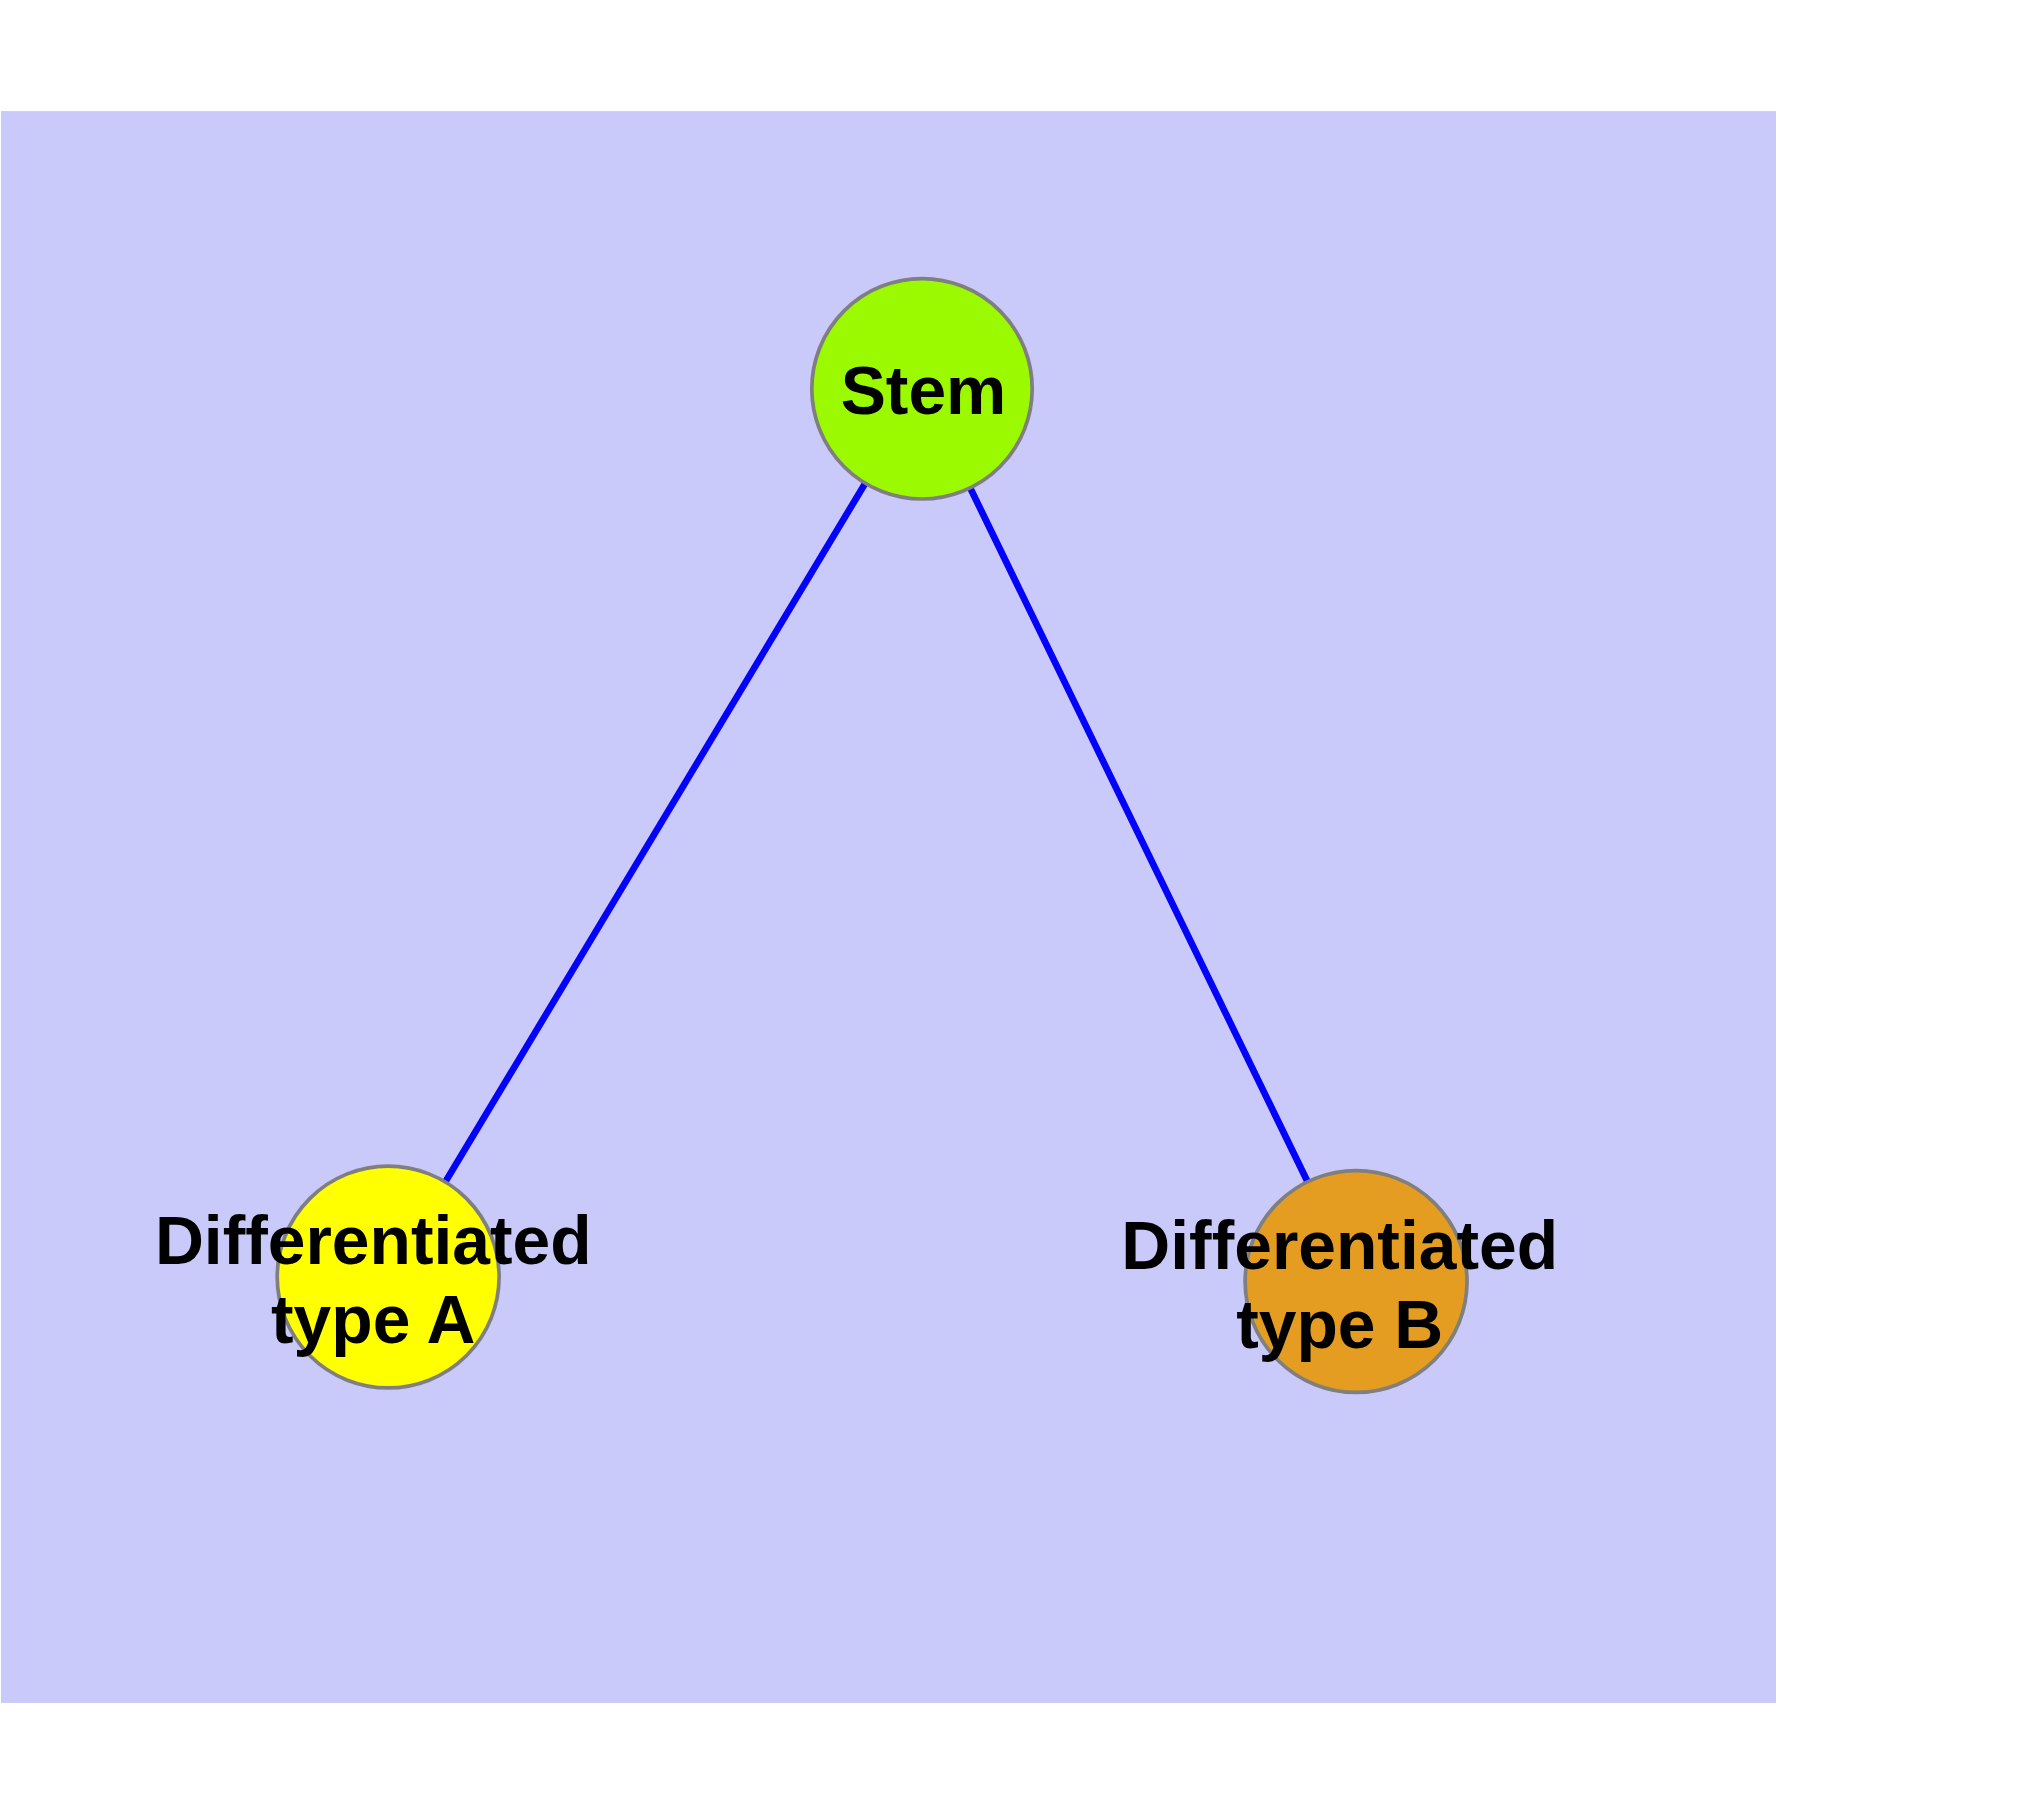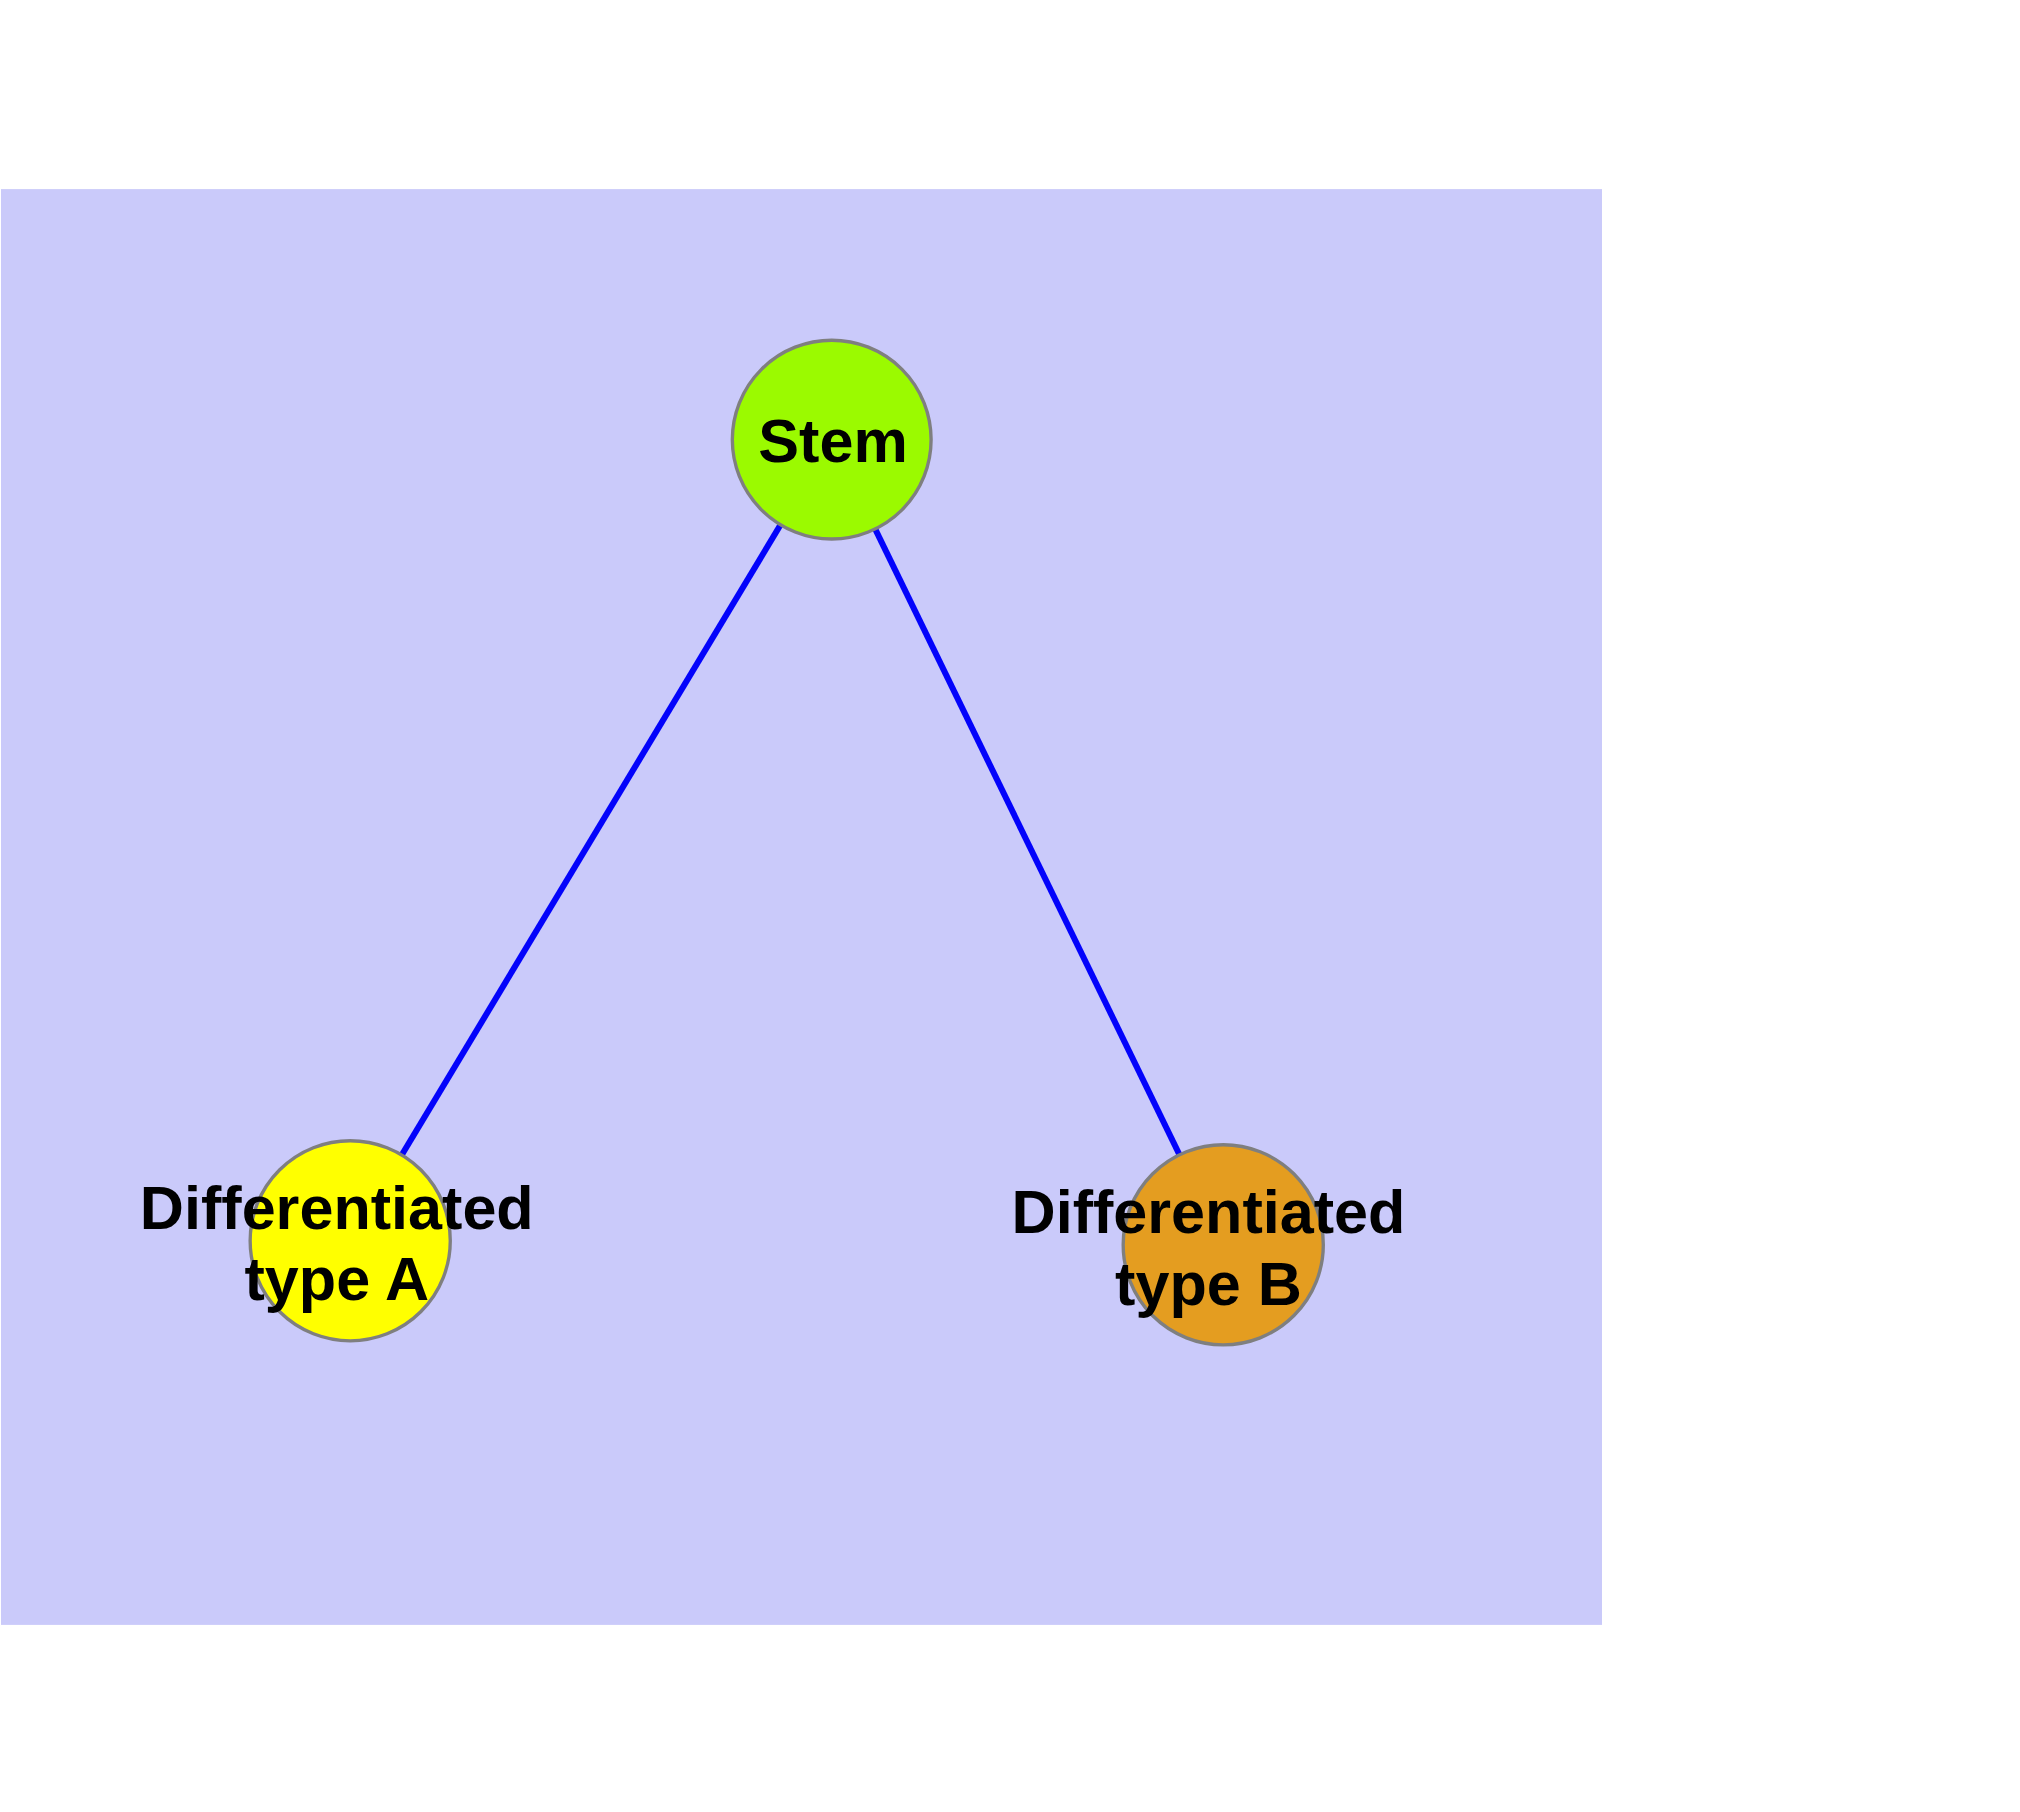--- a/index.html
+++ b/index.html
@@ -2,21 +2,21 @@
 <html style="font-size:13.6px"><head>
 <meta charset="utf-8">
 <style>
   html, body {
     margin: 0;
     padding: 0;
     background: #ffffff;
   }
   .canvas {
     position: relative;
-    width: 1602px;
+    width: 1776px;
     height: 1812px;
     box-sizing: border-box;
     border-top: 2.5px solid #ffffff;
     border-left: 1.7px solid #ffffff;
     overflow: hidden;
   }
   .graph-svg {
     display: block;
     width: 100%;
     height: 100%;

